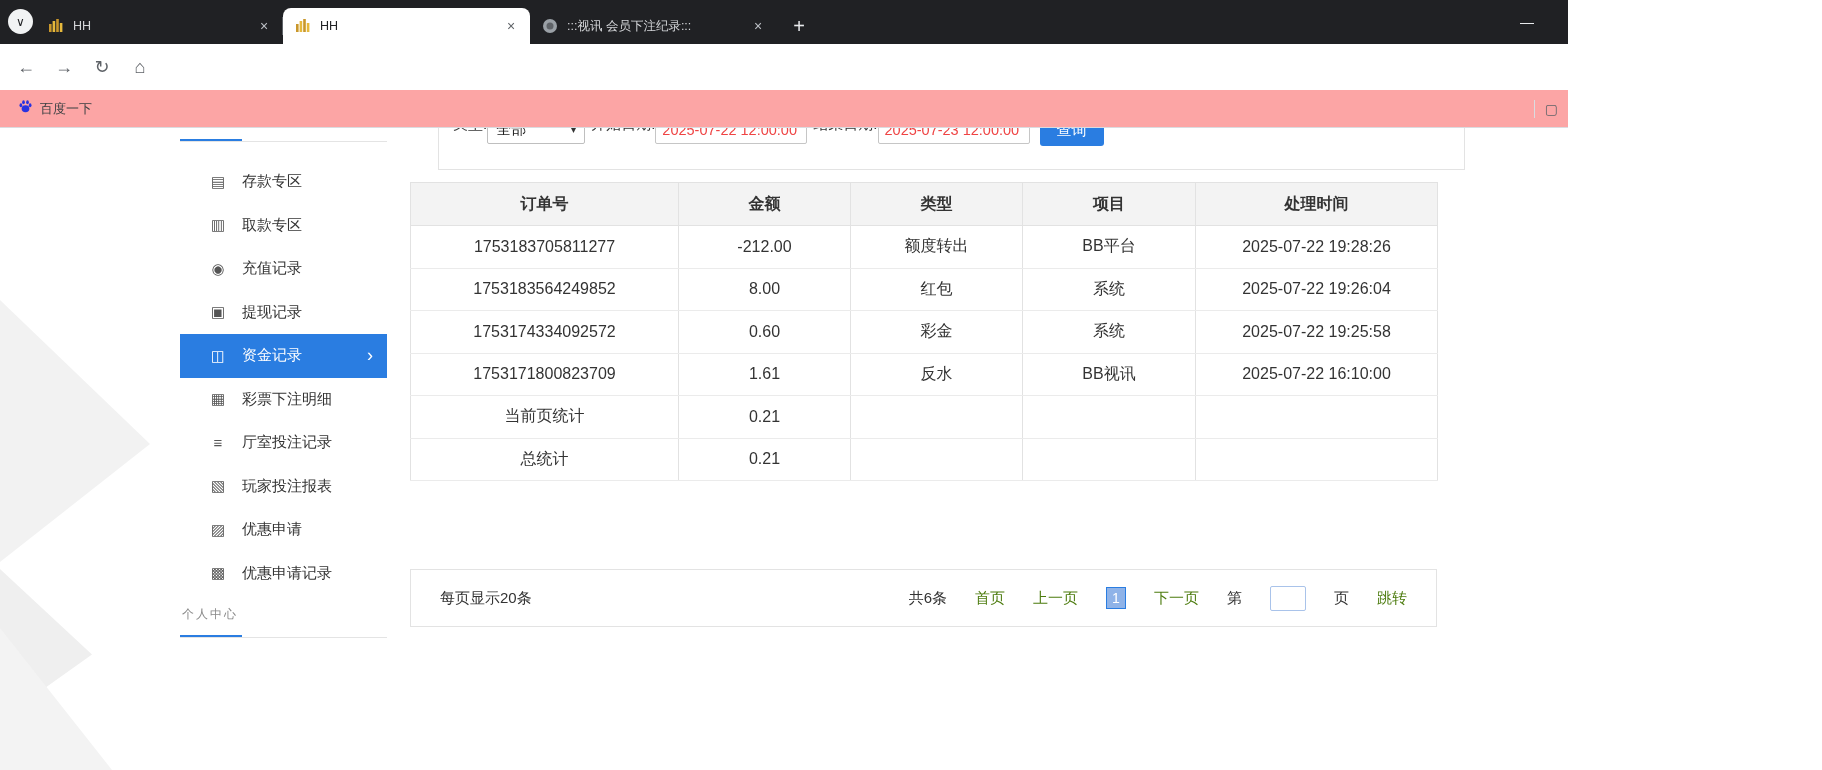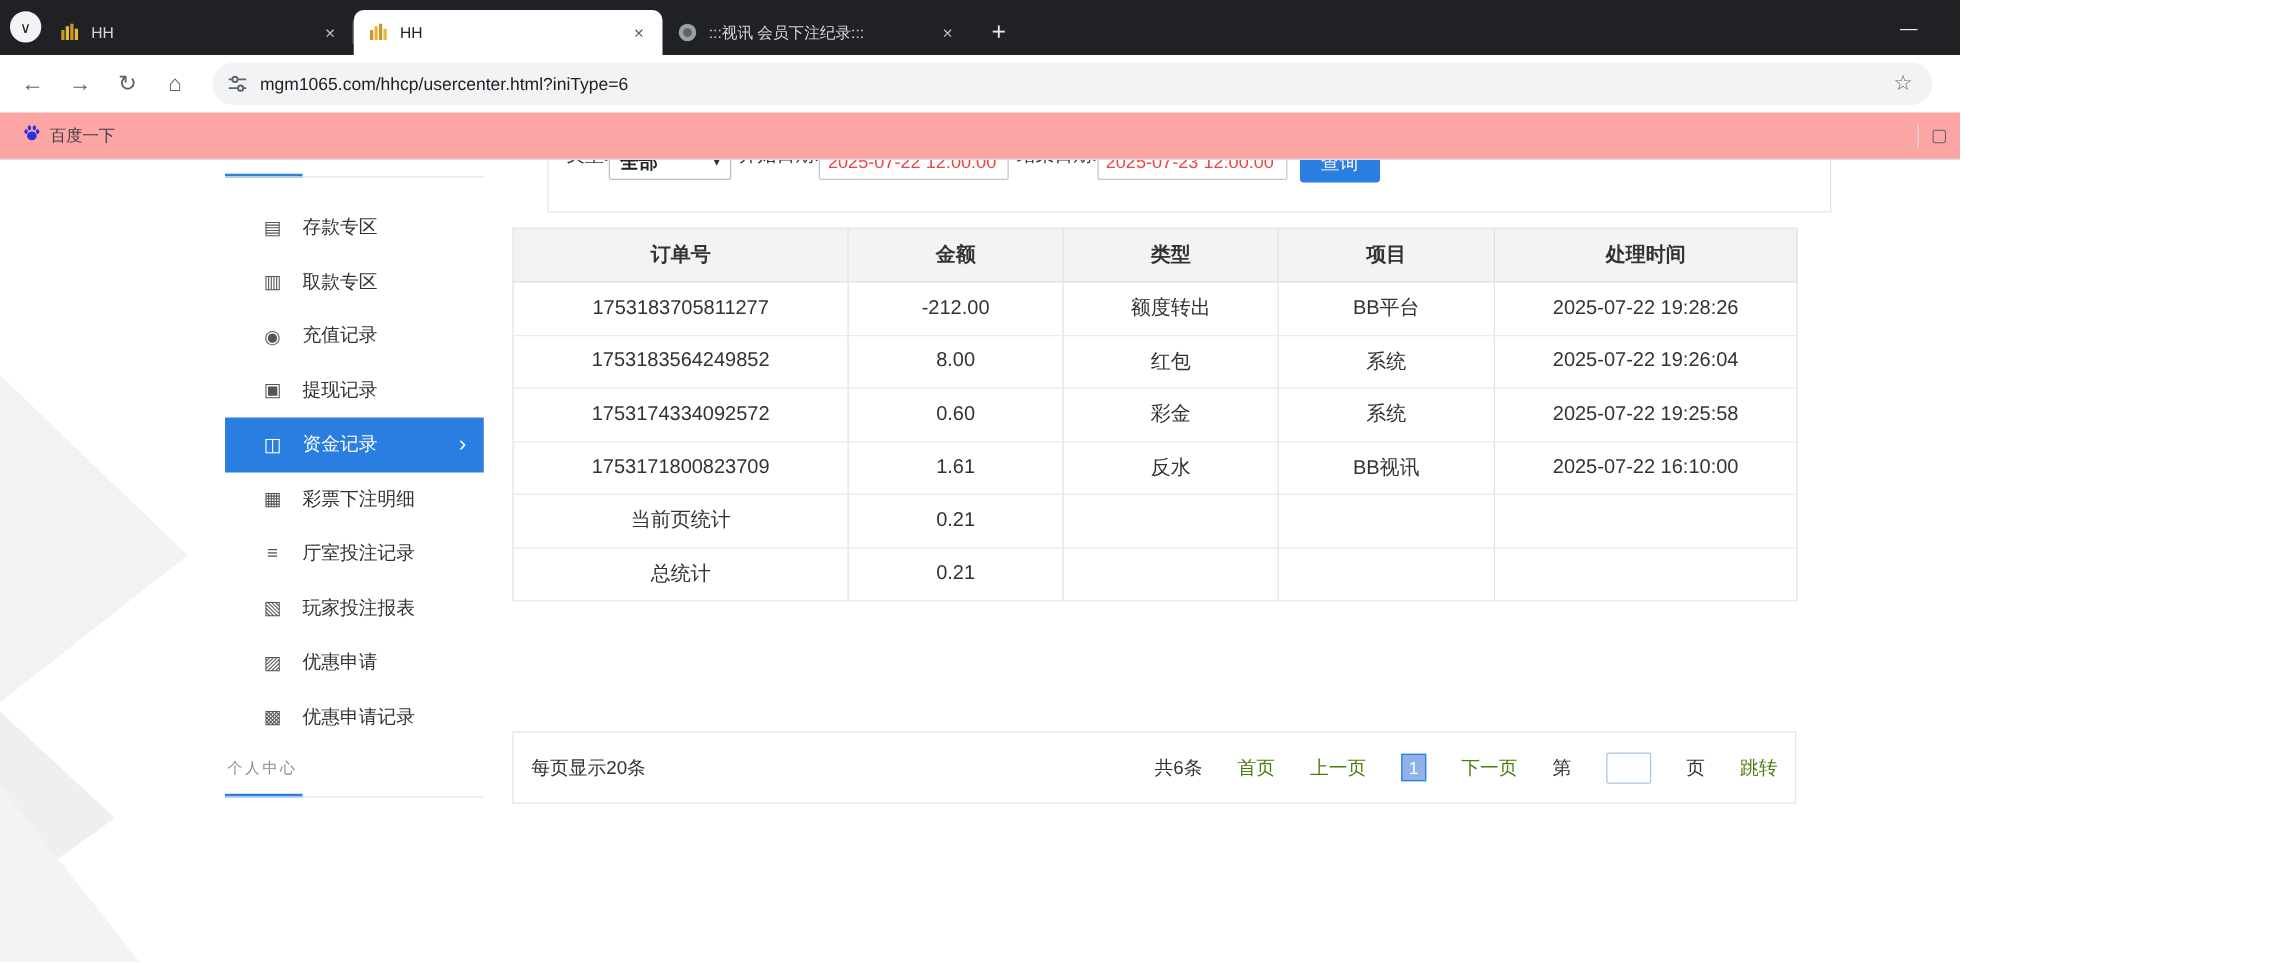--- a/index.html
+++ b/index.html
@@ -80,40 +80,40 @@
   .per-line-blue { position:absolute; left:0; top:507px; width:62px; height:3px; background:#2a7de1; }
 
   
   .main { position:absolute; left:410px; top:0; width:1027px; height:642px; z-index:2; }
   .filter-box { position:absolute; left:0; top:-14px; width:1027px; height:56px;
     border:1px solid #e3e3e3; background:#fff; display:flex; 
     padding-left:14px; gap:0;margin-left:28px; }
   .f-label { font-size:15px; color:#333; }
   .type-select { width:98px; height:29px; border:1px solid #bfbfbf; border-radius:2px;
     background:#fff; display:flex; align-items:center; justify-content:space-between;
-    padding:0 8px; font-size:15px; color:#222; cursor:pointer; margin-right:6px;font-weight:bold; }
+    padding:0 8px; font-size:15px; color:#222; cursor:pointer; margin-right:6px; }
   .type-select .arr { font-size:11px; color:#333; }
   .date-input { width:152px; height:29px; border:1px solid #c6c6c6; border-radius:2px;
     font-size:14.5px; color:#ef4444; padding:0 6px; margin-right:6px;
     font-family:"Liberation Sans","DejaVu Sans",sans-serif; }
   .query-btn { height:31px; padding:0 17px; background:#2a7de1; color:#fff; border:none;
     border-radius:3px; font-size:15px; cursor:pointer; margin-left:4px;
     font-family:"Liberation Sans","DejaVu Sans",sans-serif; }
 
   table.records { position:absolute; left:0; top:54px; width:1027px; border-collapse:collapse;
     table-layout:fixed; background:#fff;padding-left:35px; }
   table.records th { background:#f3f3f3; font-weight:bold; font-size:16px; color:#333;
     height:43px; border:1px solid #e2e2e2; text-align:center; }
   table.records td { height:42.5px; font-size:16px; color:#333; text-align:center;
     border:1px solid #ebebeb; border-left:1px solid #e2e2e2; border-right:1px solid #e2e2e2; }
   table.records { border:1px solid #ddd; }
 
-  .pager { position:absolute; left:0; top:457px; width:1027px; height:58px;
+  .pager { position:absolute; left:0; top:441px; width:1027px; height:58px;
     border:1px solid #e3e3e3; background:#fff; display:flex; align-items:center;
-    padding:0 14px; font-size:15px; color:#333; }
+    padding:0 29px; font-size:15px; color:#333; }
   .pager-left { }
   .pager-right { margin-left:auto; display:flex; align-items:center; gap:28px; }
   .plink { color:#4d7c0f; cursor:pointer; text-decoration:none; }
   .pcur { min-width:20px; height:22px; padding:0 4px; background:#8fb3e8;
     border:1px solid #2a7de1; color:#fff; display:flex; align-items:center;
     justify-content:center; font-size:14px; }
   .jump-input { width:36px; height:25px; border:1px solid #a9c3ea; border-radius:2px;
     font-size:14px; text-align:center; }
 </style>
 </head>
@@ -170,34 +170,20 @@
       <div class="win-controls">
         <span class="min-btn">—</span>
       </div>
     </div>
 
     <div class="toolbar">
       <div class="nav-btn">←</div>
       <div class="nav-btn">→</div>
       <div class="nav-btn">↻</div>
       <div class="nav-btn">⌂</div>
-      <div class="addr-bar">
-        <span class="tune">
-          <svg width="16" height="16" viewBox="0 0 16 16">
-              <g stroke="#5f6368" stroke-width="1.5" fill="#f1f3f4">
-                <line x1="1" y1="4.5" x2="15" y2="4.5"></line>
-                <circle cx="6" cy="4.5" r="2.1"></circle>
-                <line x1="1" y1="11.5" x2="15" y2="11.5"></line>
-                <circle cx="10.5" cy="11.5" r="2.1"></circle>
-              </g>
-            </svg>
-        </span>
-        <span class="addr-url">mgm1065.com/hhcp/usercenter.html?iniType=6</span>
-        <span class="star-btn">☆</span>
-      </div>
     </div>
 
     <div class="bookmarks">
       <div class="bm-item">
         <span>
           <svg width="15" height="15" viewBox="0 0 24 24">
               <ellipse cx="12" cy="15.5" rx="6.2" ry="5.5" fill="#2932e1"></ellipse>
               <ellipse cx="4.6" cy="10" rx="2.2" ry="3.1" fill="#2932e1"></ellipse>
               <ellipse cx="19.4" cy="10" rx="2.2" ry="3.1" fill="#2932e1"></ellipse>
               <ellipse cx="8.8" cy="5" rx="2.2" ry="3.2" fill="#2932e1"></ellipse>

